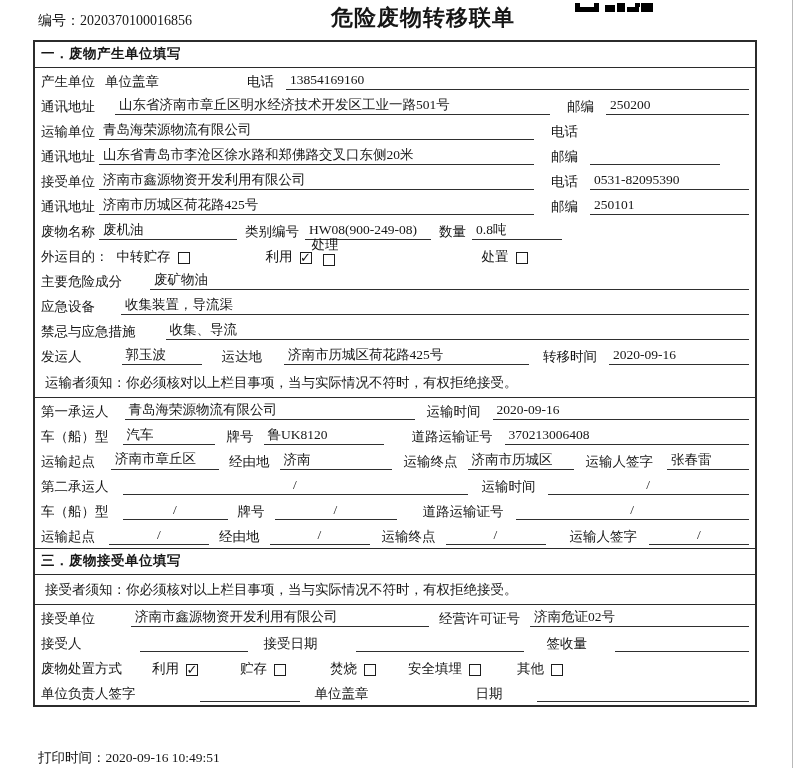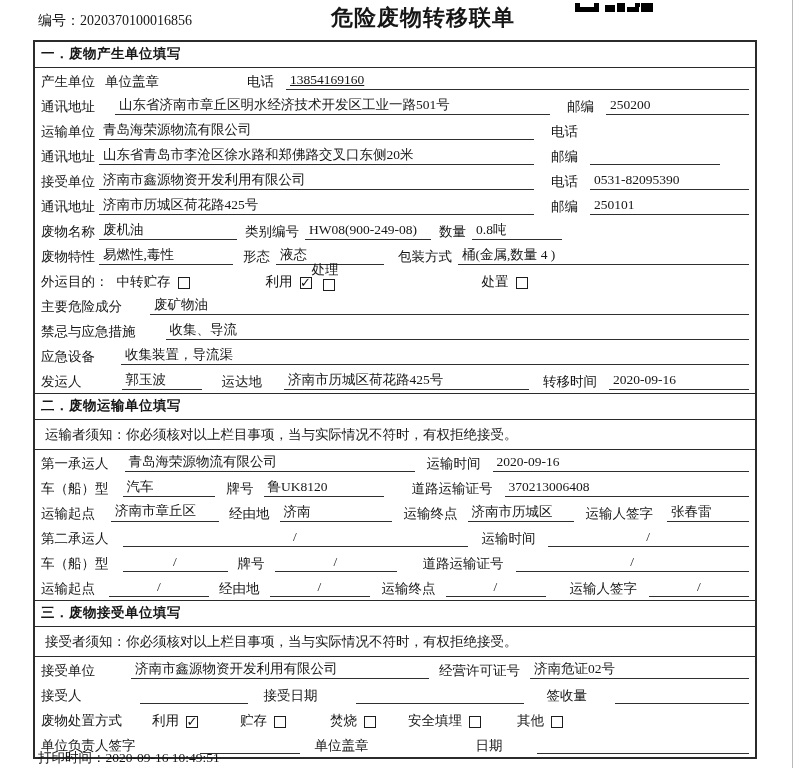--- a/index.html
+++ b/index.html
@@ -71,21 +71,21 @@
   </svg>
 </div>
 
 <div class="form-table" id="form-table">
     <div class="sec">
       <div class="sec-title">一．废物产生单位填写</div>
       <div class="row">
         <span class="lbl">产生单位</span>
         <span class="txt" style="margin-left: 10px;">单位盖章</span>
         <span class="lbl" style="margin-left: 88px;">电话</span>
-        <span class="fld grow" style="margin-left: 12px; text-decoration: underline;">13854169160</span>
+        <span class="fld grow" style="margin-left: 12px;">13854169160</span>
       </div>
       <div class="row">
         <span class="lbl">通讯地址</span>
         <span class="fld" style="width: 435px; margin-left: 20px;">山东省济南市章丘区明水经济技术开发区工业一路501号</span>
         <span class="lbl" style="margin-left: 17px;">邮编</span>
         <span class="fld grow" style="margin-left: 12px;">250200</span>
       </div>
       <div class="row">
         <span class="lbl">运输单位</span>
         <span class="fld" style="width: 435px; margin-left: 4px;">青岛海荣源物流有限公司</span>
@@ -113,28 +113,20 @@
       <div class="row">
         <span class="lbl">废物名称</span>
         <span class="fld" style="width: 138px; margin-left: 4px;">废机油</span>
         <span class="lbl" style="margin-left: 8px;">类别编号</span>
         <span class="fld" style="width: 126px; margin-left: 6px;">HW08(900-249-08)</span>
         <span class="lbl" style="margin-left: 8px;">数量</span>
         <span class="fld" style="width: 90px; margin-left: 6px;">0.8吨</span>
         <span class="grow"></span>
       </div>
       <div class="row">
-        <span class="lbl">废物特性</span>
-        <span class="fld" style="width: 134px; margin-left: 4px;">易燃性,毒性</span>
-        <span class="lbl" style="margin-left: 10px;">形态</span>
-        <span class="fld" style="width: 108px; margin-left: 6px;">液态</span>
-        <span class="lbl" style="margin-left: 14px;">包装方式</span>
-        <span class="fld grow" style="margin-left: 6px;">桶(金属,数量 4 )</span>
-      </div>
-      <div class="row">
         <span class="lbl">外运目的：</span>
         <span class="chk" style="margin-left: 8px;">
           <span class="cap">中转贮存</span>
           <span class="box"></span>
         </span>
         <span class="chk" style="margin-left: 76px;">
           <span class="cap">利用</span>
           <span class="box">✓</span>
         </span>
         <span class="chk" style=" flex-direction: column;">
@@ -144,38 +136,37 @@
         <span class="chk" style="margin-left: 136px;">
           <span class="cap">处置</span>
           <span class="box"></span>
         </span>
       </div>
       <div class="row">
         <span class="lbl">主要危险成分</span>
         <span class="fld grow" style="margin-left: 28px;">废矿物油</span>
       </div>
       <div class="row">
+        <span class="lbl">应急设备</span>
+        <span class="fld grow" style="margin-left: 26px;">收集装置，导流渠</span>
+      </div>
+      <div class="row">
         <span class="lbl">禁忌与应急措施</span>
         <span class="fld grow" style="margin-left: 30px;">收集、导流</span>
-      </div>
-      <div class="row">
-        <span class="lbl">应急设备</span>
-        <span class="fld grow" style="margin-left: 26px;">收集装置，导流渠</span>
       </div>
       <div class="row">
         <span class="lbl">发运人</span>
         <span class="fld" style="width: 80px; margin-left: 40px;">郭玉波</span>
         <span class="lbl" style="margin-left: 20px;">运达地</span>
         <span class="fld" style="width: 245px; margin-left: 22px;">济南市历城区荷花路425号</span>
         <span class="lbl" style="margin-left: 14px;">转移时间</span>
         <span class="fld grow" style="margin-left: 12px;">2020-09-16</span>
       </div>
     </div>
     <div class="sec">
-      <div class="sec-title">二．废物运输单位填写</div>
       <div class="row notice">
         <span class="txt">运输者须知：你必须核对以上栏目事项，当与实际情况不符时，有权拒绝接受。</span>
       </div>
       <div class="row">
         <span class="lbl">第一承运人</span>
         <span class="fld" style="width: 290px; margin-left: 16px;">青岛海荣源物流有限公司</span>
         <span class="lbl" style="margin-left: 12px;">运输时间</span>
         <span class="fld grow" style="margin-left: 12px;">2020-09-16</span>
       </div>
       <div class="row">

